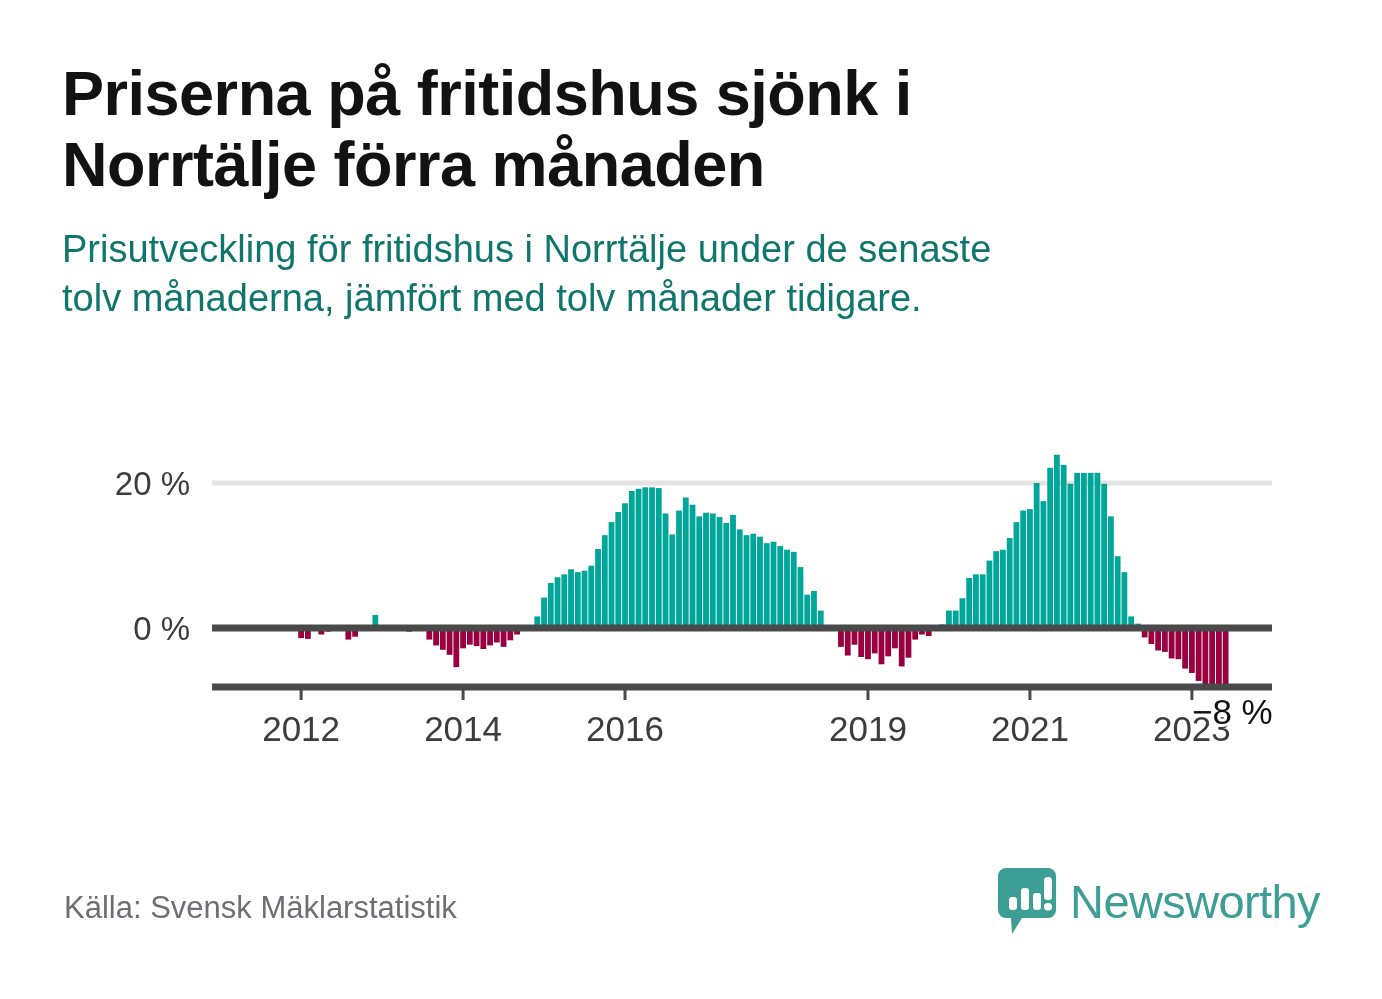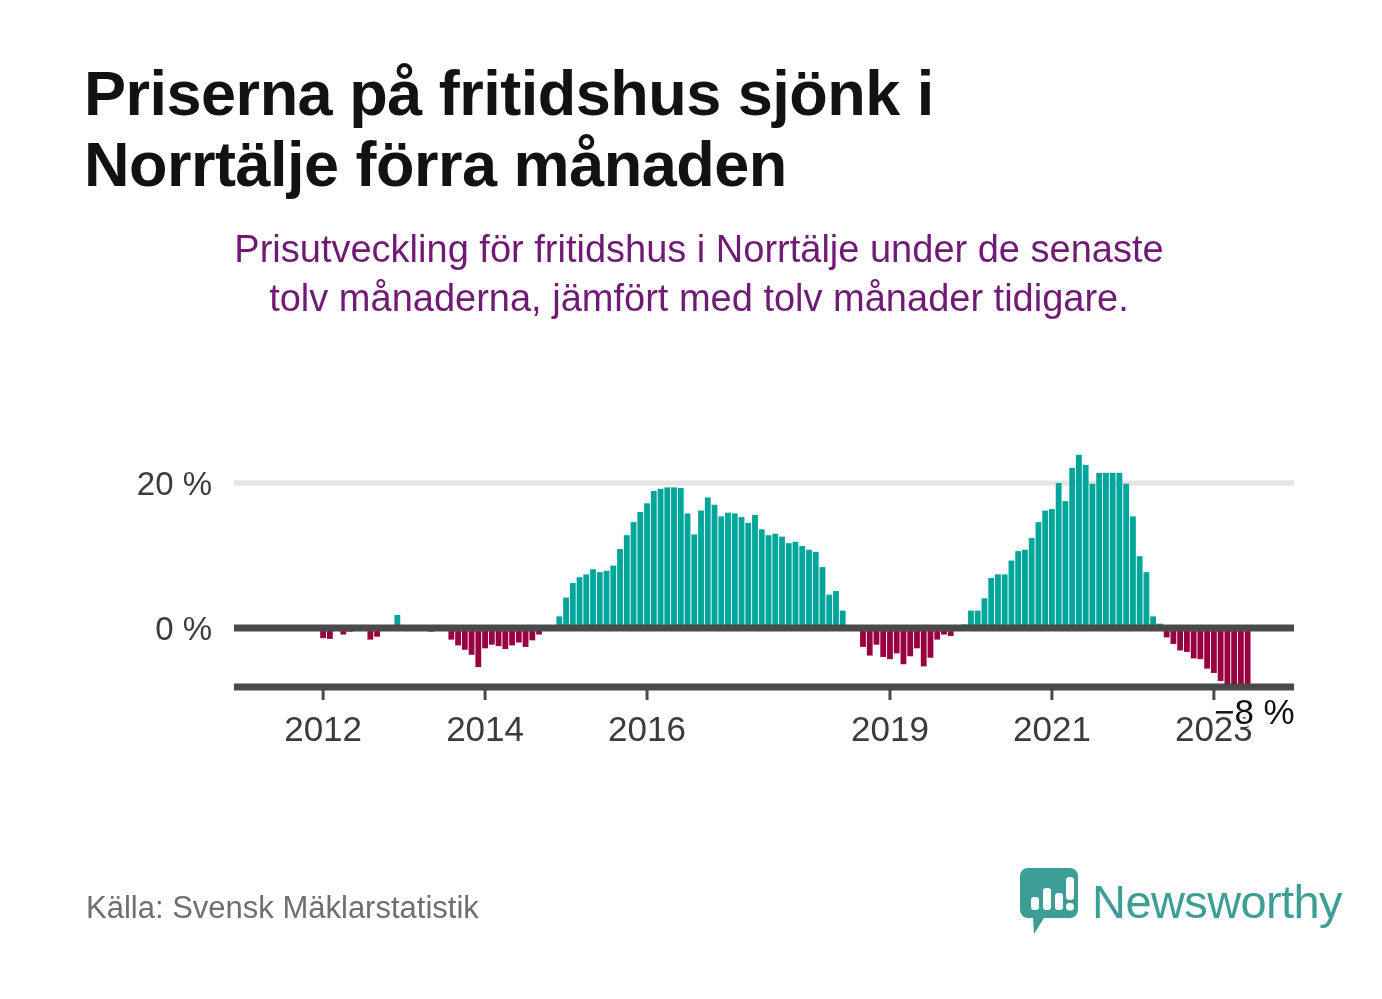--- a/index.html
+++ b/index.html
@@ -14,21 +14,20 @@
     position: relative;
     font-family: "Liberation Sans", sans-serif;
     color: #1a1a1a;
     overflow: hidden;
   }
 
   #page {
     position: absolute;
     inset: 0;
     background: #ffffff;
-    margin-left: 22px;
   }
 
   
   #header {
     position: absolute;
     left: 62px;
     top: 58px;
     width: 1260px;
   }
   #chart-title {
@@ -38,25 +37,24 @@
     letter-spacing: -0.5px;
     color: #121212;
     margin: 0;
     max-width: 1010px;
     white-space: pre-line;
   }
   #chart-subtitle {
     font-size: 38px;
     line-height: 1.28;
     font-weight: normal;
-    color: #701a75;
+    color: #0f766e;
     margin: 26px 0 0 0;
     max-width: 1230px;
     white-space: pre-line;
-    text-align: center;
   }
 
   
   #chart-region {
     position: absolute;
     left: 0;
     top: 430px;
     width: 1382px;
     height: 350px;
   }

